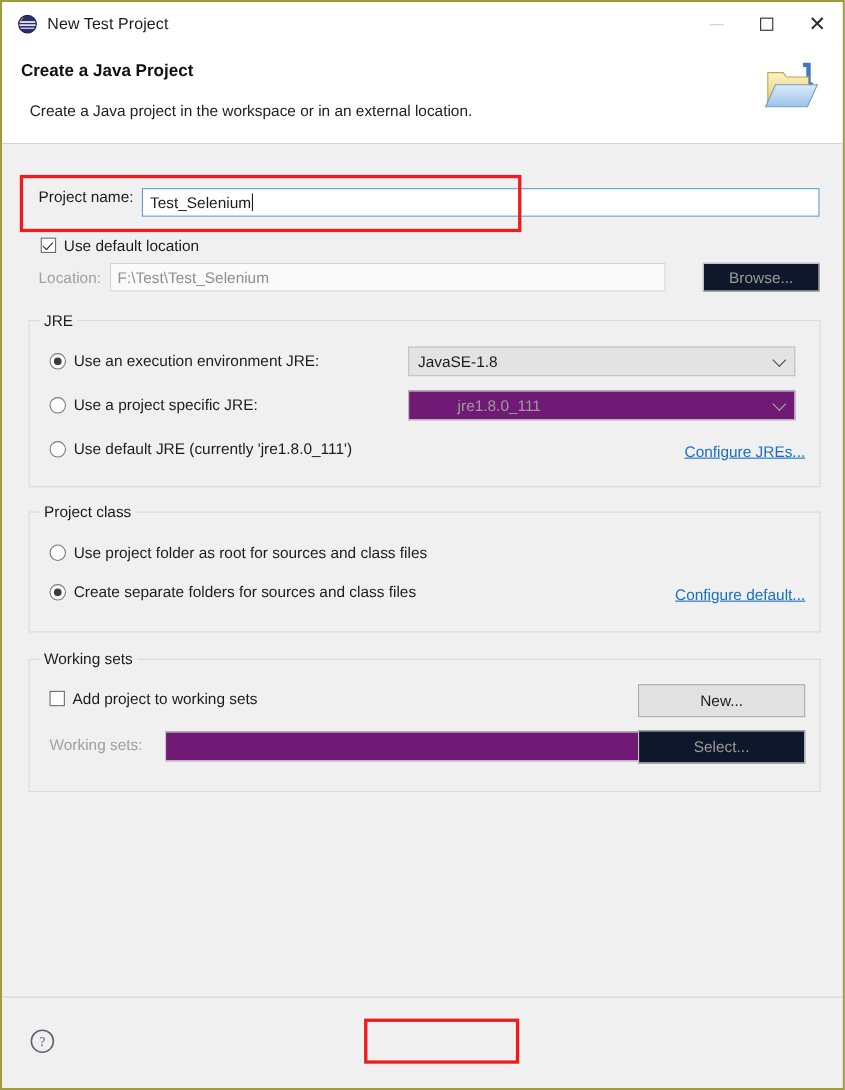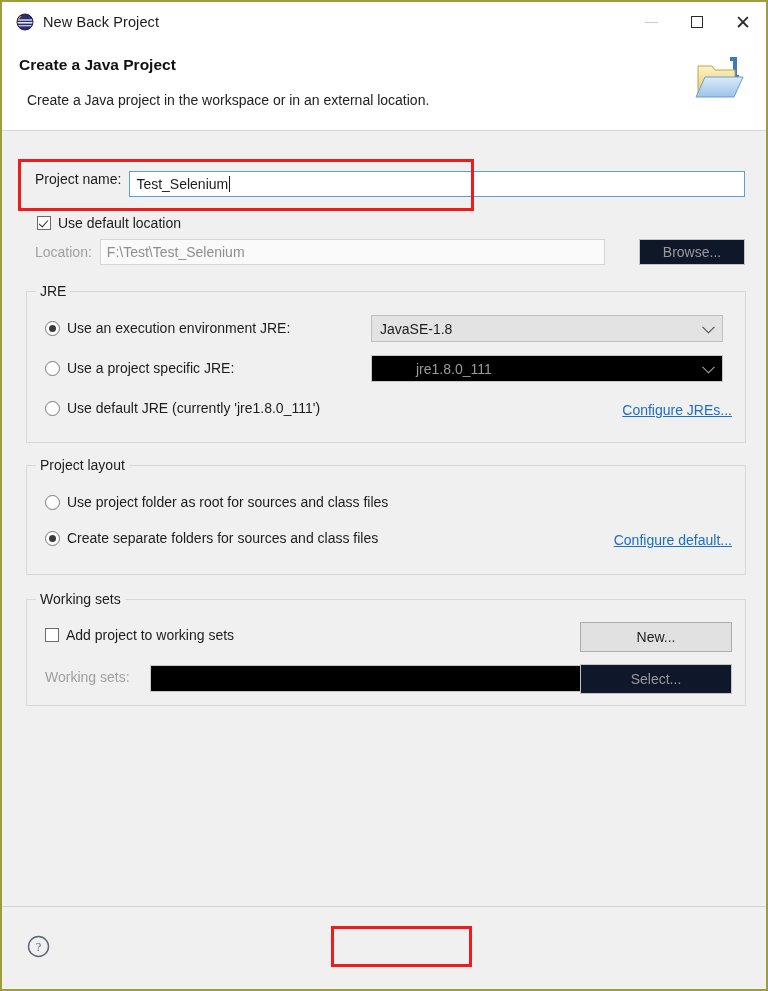--- a/index.html
+++ b/index.html
@@ -250,21 +250,21 @@
   .group-title {
     position: absolute;
     top: -9px; left: 9px;
     background: #f0f0f0;
     padding: 0 4px;
     font-size: 14px;
     color: #1c1c1c;
   }
   #group-jre        { left: 24px; top: 160px; width: 720px; height: 152px; }
   #group-layout     { left: 24px; top: 334px; width: 720px; height: 110px; }
-  #group-workingset { left: 24px; top: 468px; width: 720px; height: 107px; }
+  #group-workingset { left: 24px; top: 468px; width: 720px; height: 121px; }
 
   
   .radio-row {
     position: absolute;
     display: flex;
     align-items: center;
   }
   .radio {
     width: 15px; height: 15px;
     border: 1.4px solid #7a7a7a;
@@ -294,21 +294,21 @@
     align-items: center;
     padding-left: 8px;
     font-size: 14px;
   }
   .combo.enabled {
     background: #e3e3e3;
     border: 1px solid #c0c0c0;
     color: #1c1c1c;
   }
   .combo.disabled {
-    background: #000000;
+    background: #701a75;
     border: 1px solid #c6c6c6;
     color: #9b9b9b;
     padding-left: 44px;
   }
   .chevron {
     position: absolute;
     right: 9px; top: 50%;
     width: 8px; height: 8px;
     border-right: 1.6px solid #4a4a4a;
     border-bottom: 1.6px solid #4a4a4a;
@@ -372,21 +372,21 @@
     <span class="title-icon">
       <svg viewBox="0 0 18 18" width="18" height="18">
         <circle cx="9" cy="9" r="8" fill="#2c2f6b"></circle>
         <path d="M1.4 6.2 h15.2 v1.6 h-15.2 z" fill="#cfd4e8"></path>
         <path d="M1 9.0 h16 v1.6 h-16 z" fill="#e3e6f2"></path>
         <path d="M2.2 12.0 h13.6 v1.4 h-13.6 z" fill="#b9c0da"></path>
         <path d="M1.1 6.0 a8 8 0 0 1 3.2 -4.2 l1.1 1.6 a6.4 6.4 0 0 0 -2.6 3.4 z" fill="#e09b2a"></path>
         <circle cx="9" cy="9" r="8" fill="none" stroke="#1d2050" stroke-width="1"></circle>
       </svg>
     </span>
-    <span class="title-text">New Back Project</span>
+    <span class="title-text">New Test Project</span>
 
     <div class="win-controls">
       <div class="win-btn minimize">
         <span class="min-glyph"></span>
       </div>
       <div class="win-btn">
         <span class="max-glyph"></span>
       </div>
       <div class="win-btn">
         <span class="close-glyph">✕</span>
@@ -463,21 +463,21 @@
       </div>
 
       <div class="radio-row" style="left:18px; top:108px;">
         <span class="radio"></span>
         <span class="radio-label">Use default JRE (currently 'jre1.8.0_111')</span>
       </div>
       <a class="link" style="right:13px; top:110px;">Configure JREs...</a>
     </div>
 
     <div class="group" id="group-layout">
-      <span class="group-title">Project layout</span>
+      <span class="group-title">Project class</span>
 
       <div class="radio-row" style="left:18px; top:64px;">
         <span class="radio selected"></span>
         <span class="radio-label">Create separate folders for sources and class files</span>
       </div>
 
       <div class="radio-row" style="left:18px; top:28px;">
         <span class="radio"></span>
         <span class="radio-label">Use project folder as root for sources and class files</span>
       </div>

